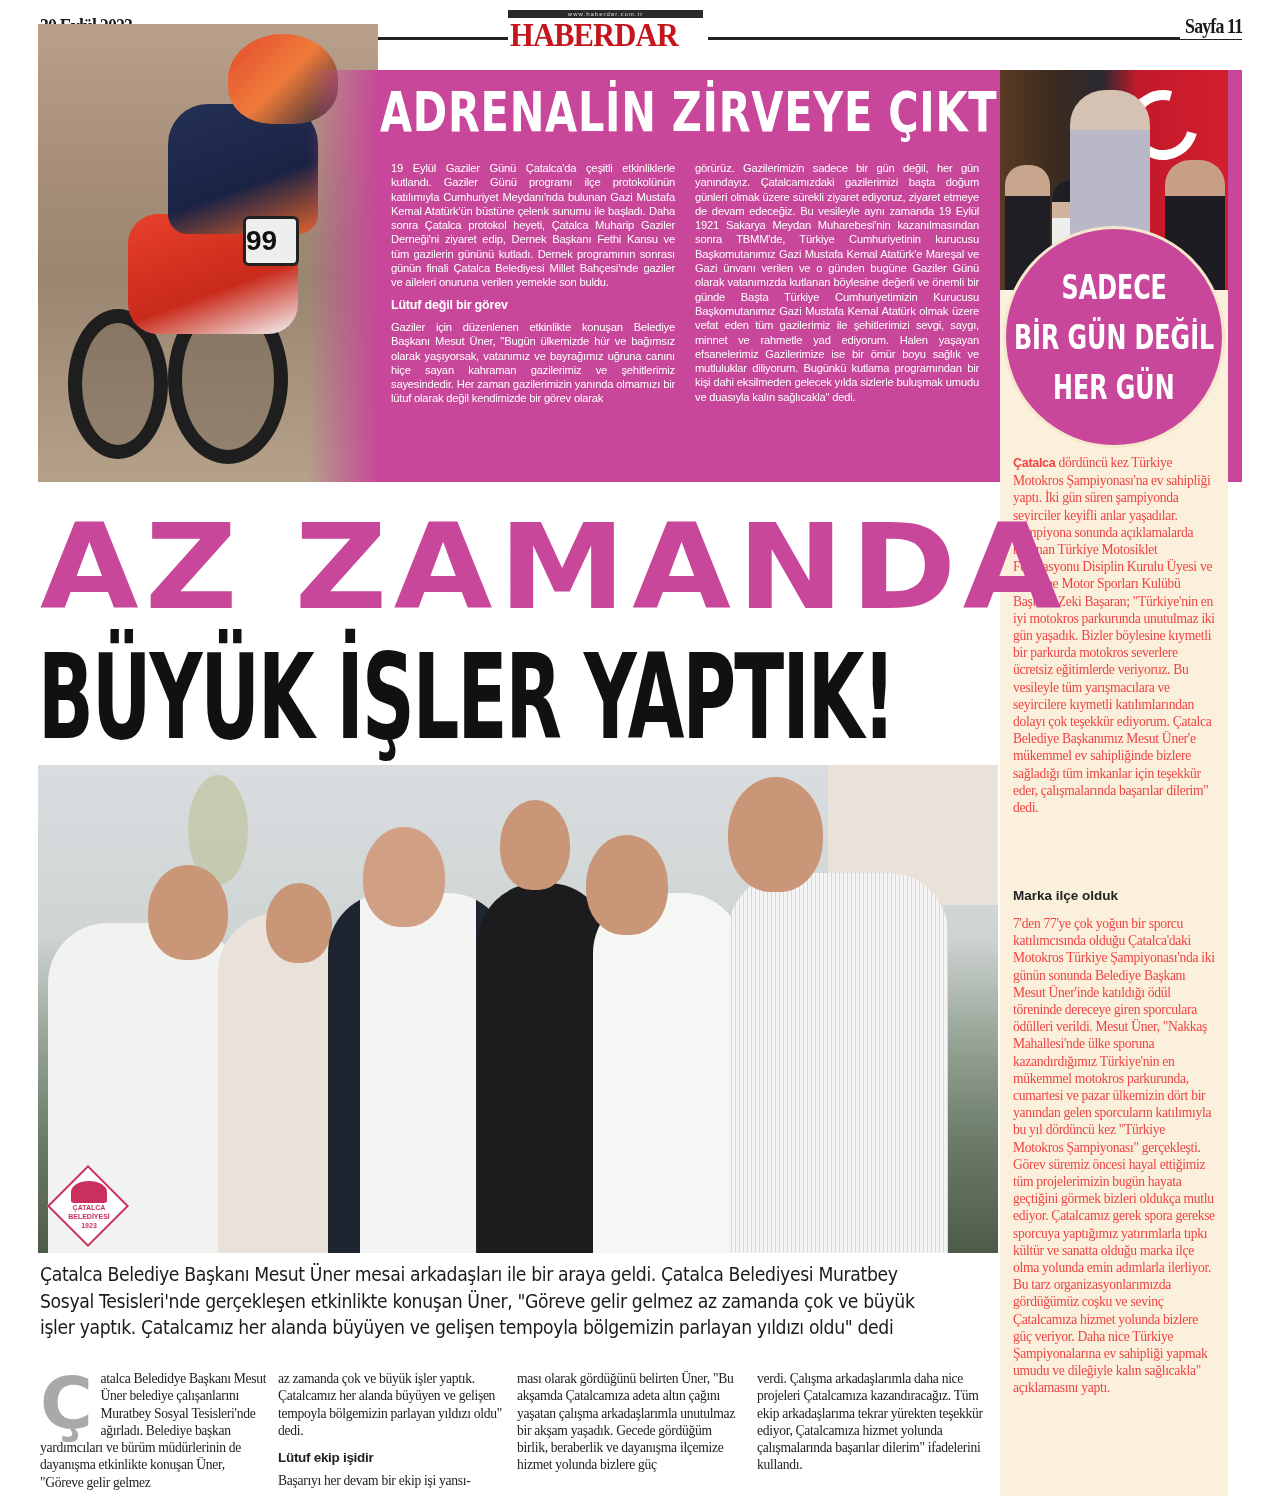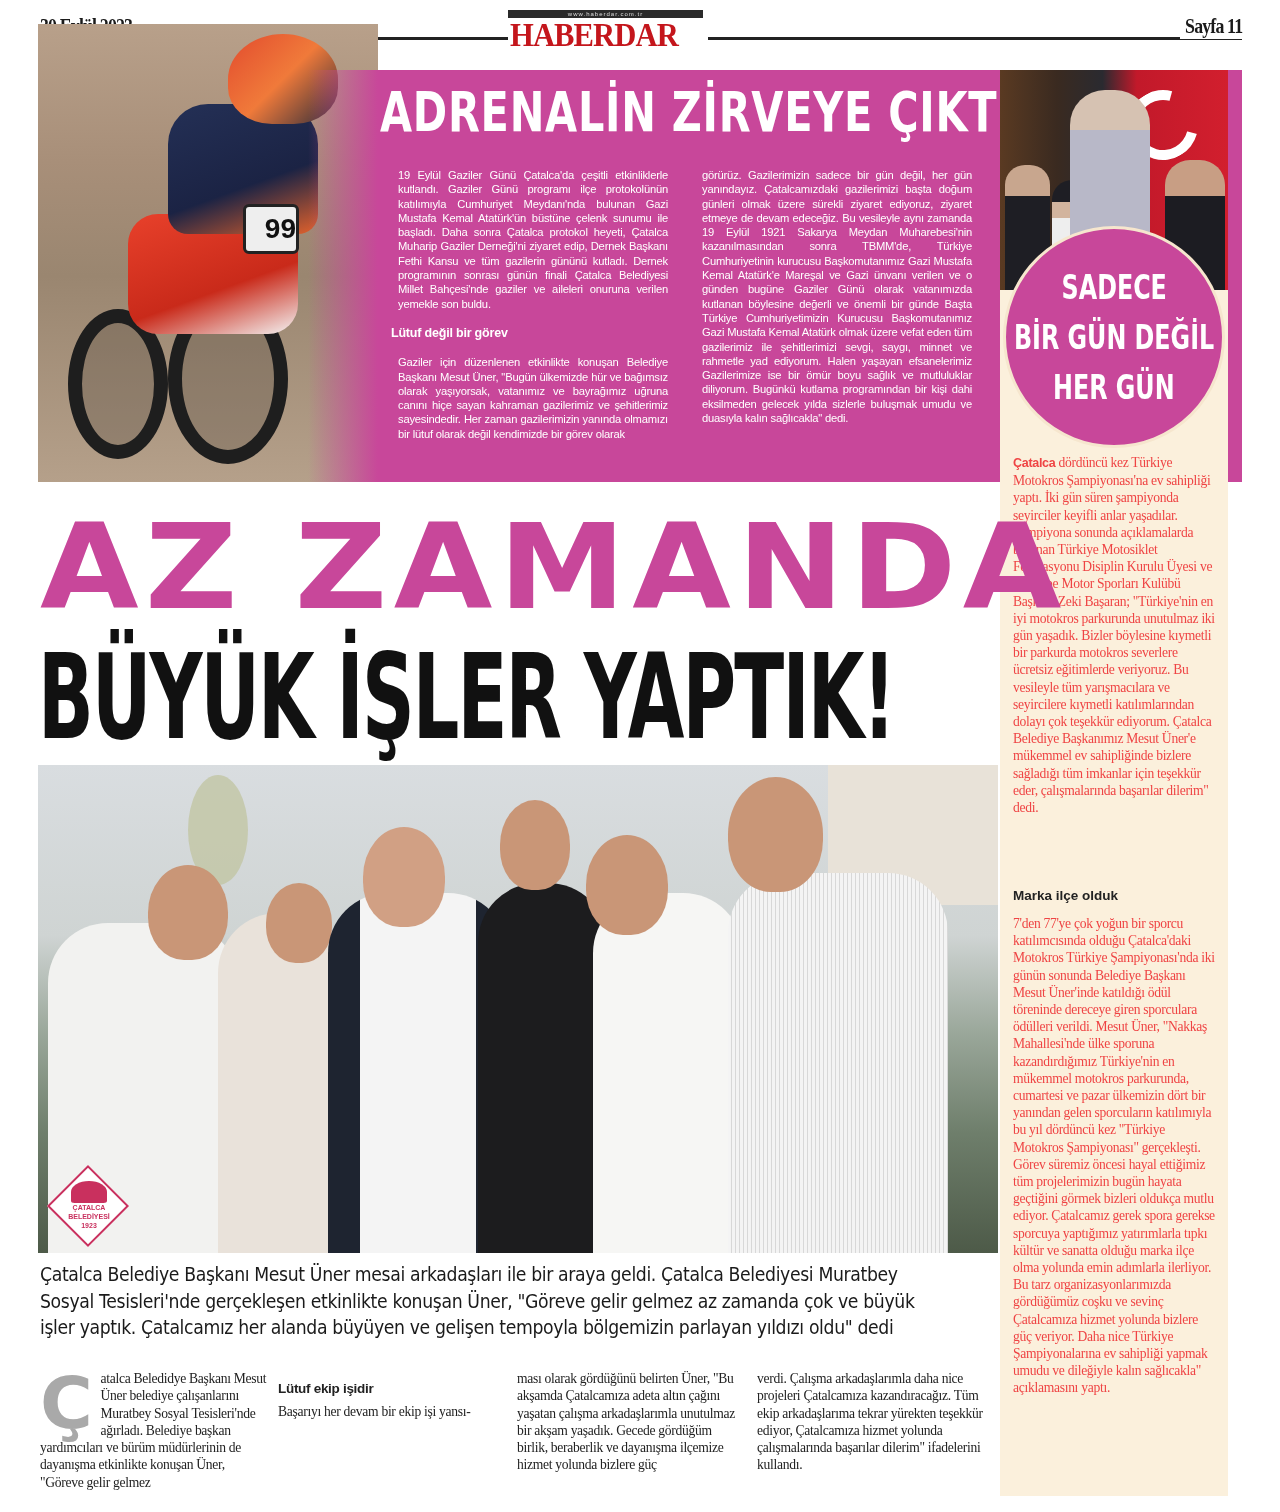--- a/index.html
+++ b/index.html
@@ -17,31 +17,31 @@
 
   
   .top-band { position: absolute; left: 38px; top: 70px; width: 1204px; height: 412px; background: #c8479a; }
   .moto-photo { position: absolute; left: 38px; top: 24px; width: 340px; height: 458px;
     background: linear-gradient(180deg, #b8a08a 0%, #a88f79 30%, #9a8670 55%, #b5a08a 100%); overflow: hidden; }
   .moto-photo .fade { position: absolute; right: 0; top: 46px; width: 70px; height: 412px; background: linear-gradient(90deg, rgba(200,71,154,0), #c8479a); }
   .rider { position: absolute; }
   .helmet { left: 190px; top: 10px; width: 110px; height: 90px; border-radius: 50% 50% 40% 40%; background: linear-gradient(135deg,#e24b2e,#f07a3a 50%,#2b2b3a); }
   .body-suit { left: 130px; top: 80px; width: 150px; height: 130px; border-radius: 40px 40px 20px 20px; background: linear-gradient(160deg,#243056,#1b2344 60%,#e2622c); }
   .bike-body { left: 90px; top: 190px; width: 170px; height: 120px; border-radius: 30px; background: linear-gradient(160deg,#e8412b,#c92a1a 60%,#f4f4f4); }
-  .plate { left: 205px; top: 180px; width: 56px; height: 50px; background: #eee; border: 3px solid #222; border-radius: 6px; font-family: "Liberation Sans", sans-serif; font-weight: bold; font-size: 28px; text-align: right; line-height: 44px; color: #111; }
+  .plate { left: 205px; top: 192px; width: 56px; height: 50px; background: #eee; border: 3px solid #222; border-radius: 6px; font-family: "Liberation Sans", sans-serif; font-weight: bold; font-size: 28px; text-align: left; line-height: 44px; color: #111; }
   .wheel { width: 120px; height: 170px; border-radius: 50%; border: 14px solid #1e1e1e; background: rgba(80,70,60,0.3); }
   .wheel.front { left: 130px; top: 270px; }
   .wheel.rear { left: 30px; top: 285px; width: 100px; height: 150px; }
 
   .adrenalin-title { position: absolute; left: 380px; top: 84px; width: 600px; font-family: "DejaVu Sans", sans-serif; font-weight: bold; font-size: 56px; color: #ffffff; letter-spacing: 1px; transform: scaleX(0.74); transform-origin: left; white-space: nowrap; line-height: 1; }
   .pink-col { position: absolute; width: 300px; font-family: "Liberation Sans", sans-serif; font-size: 11.2px; line-height: 14.3px; color: #ffffff; text-align: justify; letter-spacing: -0.2px; }
   .pink-col.c1 { left: 383px; top: 153px; }
   .pink-col.c2 { left: 687px; top: 153px; }
   .pink-col .sub { font-weight: bold; font-size: 12.5px; margin: 8px 8px 5px; }
-  .pink-col p { margin: 15px; }
+  .pink-col p { margin: 8px; }
 
   
   .side-photo { position: absolute; left: 1000px; top: 70px; width: 228px; height: 220px; overflow: hidden;
     background: linear-gradient(90deg,#5a3a22 0%, #3a2a20 25%, #2a2a30 45%, #c2192a 60%, #d21f2e 100%); }
   .side-photo .flag-star { position: absolute; right: 30px; top: 20px; width: 70px; height: 70px; border-radius: 50%; border: 10px solid #fff; border-right-color: transparent; transform: rotate(-30deg); }
   .side-photo .speaker { position: absolute; left: 70px; top: 20px; width: 80px; height: 180px; border-radius: 35px 35px 10px 10px; background: linear-gradient(180deg,#d6c2b2 0 22%, #b8b8c8 22% 100%); }
   .side-photo .p1 { position: absolute; left: 5px; top: 95px; width: 45px; height: 125px; border-radius: 20px 20px 0 0; background: linear-gradient(180deg,#c8a68e 0 25%, #1e1e24 25%); }
   .side-photo .p2 { position: absolute; left: 52px; top: 110px; width: 40px; height: 110px; border-radius: 20px 20px 0 0; background: linear-gradient(180deg,#1e1e24 0 20%, #d2b49e 20% 35%, #eee 35%); }
   .side-photo .p3 { position: absolute; left: 165px; top: 90px; width: 60px; height: 130px; border-radius: 25px 25px 0 0; background: linear-gradient(180deg,#c89e84 0 28%, #1c1c22 28%); }
   .side-strip { position: absolute; left: 1228px; top: 70px; width: 14px; height: 412px; background: #c8479a; }
@@ -165,17 +165,18 @@
   </div>
 </div>
 
 <p class="caption">Çatalca Belediye Başkanı Mesut Üner mesai arkadaşları ile bir araya geldi.  Çatalca Belediyesi Muratbey Sosyal Tesisleri'nde gerçekleşen etkinlikte konuşan Üner, "Göreve gelir gelmez az zamanda çok ve büyük işler yaptık. Çatalcamız her alanda büyüyen ve gelişen tempoyla bölgemizin parlayan yıldızı oldu" dedi</p>
 
 <div class="bcol c1">
   <span class="dropcap">Ç</span>
   <span>atalca Beledidye Başkanı Mesut Üner belediye çalışanlarını Muratbey Sosyal Tesisleri'nde ağırladı. Belediye başkan yardımcıları ve bürüm müdürlerinin de dayanışma etkinlikte konuşan Üner, "Göreve gelir gelmez</span>
 </div>
 <div class="bcol c2">
+  <div>az zamanda çok ve büyük işler yaptık. Çatalcamız her alanda büyüyen ve gelişen tempoyla bölgemizin parlayan yıldızı oldu" dedi.</div>
   <div class="bsub">Lütuf ekip işidir</div>
   <div>Başarıyı her devam bir ekip işi yansı-</div>
 </div>
 <div class="bcol c3">ması olarak gördüğünü belirten Üner, "Bu akşamda Çatalcamıza adeta altın çağını yaşatan çalışma arkadaşlarımla unutulmaz bir akşam yaşadık. Gecede gördüğüm birlik, beraberlik ve dayanışma ilçemize hizmet yolunda bizlere güç</div>
 <div class="bcol c4">verdi. Çalışma arkadaşlarımla daha nice projeleri Çatalcamıza kazandıracağız. Tüm ekip arkadaşlarıma tekrar yürekten teşekkür ediyor, Çatalcamıza hizmet yolunda çalışmalarında başarılar dilerim" ifadelerini kullandı.</div>
 
 </body></html>

